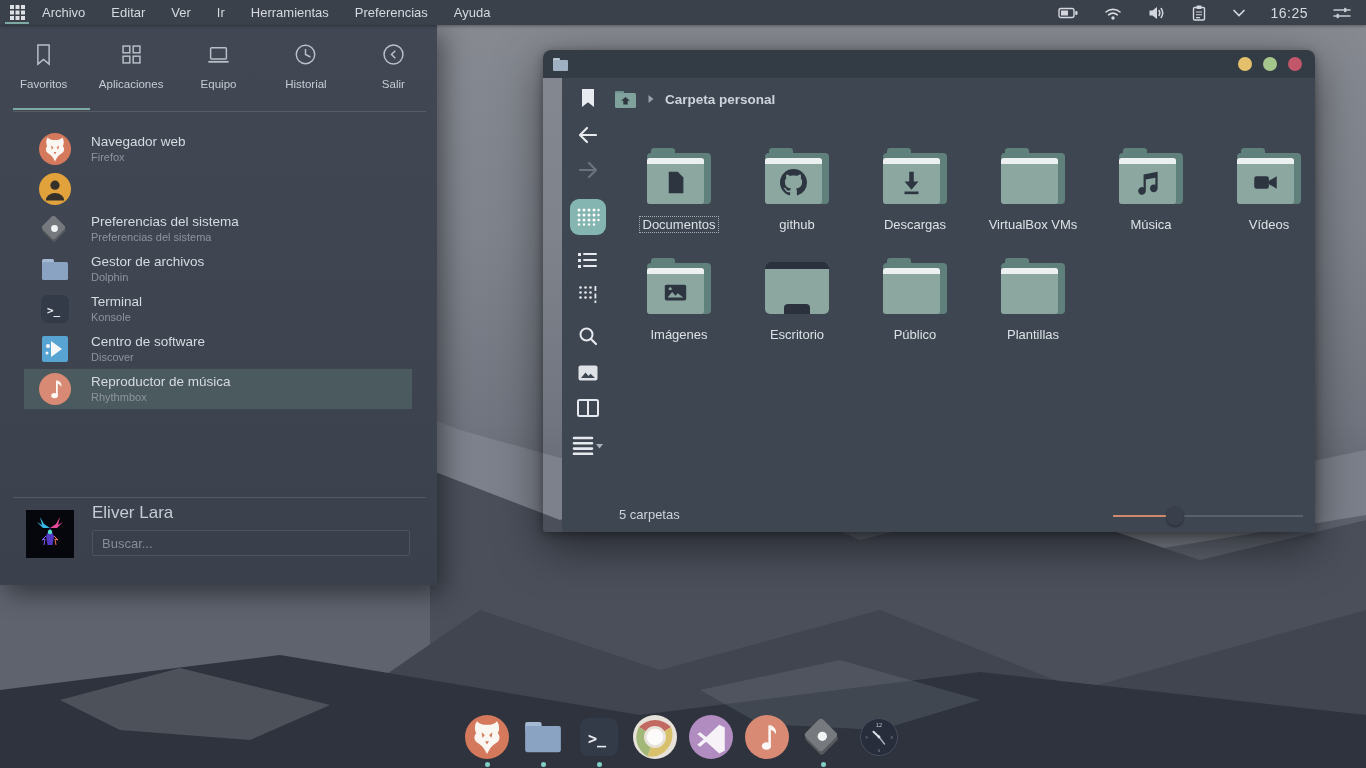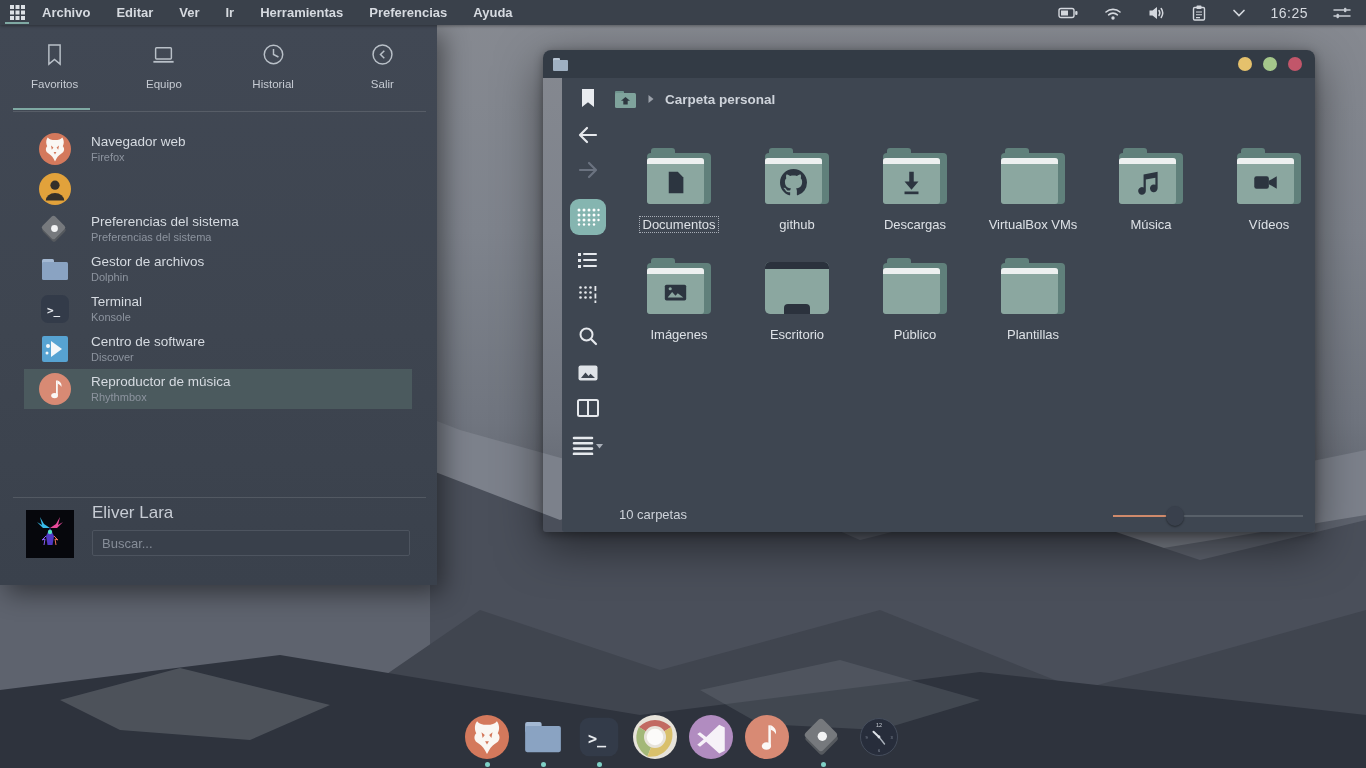--- a/index.html
+++ b/index.html
@@ -12,21 +12,21 @@
     background:linear-gradient(#878a91 0%,#7e838c 30%,#70757f 55%,#51565f 78%,#383d47 100%); }
   .wall svg { position:absolute; inset:0; }
 
   
   .topbar { position:absolute; left:0; top:0; width:1366px; height:25px;
     background:#3a414b; display:flex; align-items:center; color:#d6dae0;
     font-size:13px; z-index:40; box-shadow:0 1px 3px rgba(0,0,0,.35); }
   .tb-grid { position:relative; width:34px; height:25px; display:flex; align-items:center; justify-content:center; }
   .tb-grid .underline { position:absolute; left:5px; bottom:1px; width:24px; height:2px; background:#7fa9a3; }
   .menus { display:flex; gap:26px; margin-left:8px; }
-  .menus span { cursor:default;font-weight:bold; }
+  .menus span { cursor:default; }
   .tb-right { margin-left:auto; display:flex; align-items:center; gap:24px; padding-right:14px; }
   .tb-right svg { display:block; }
   .tb-clock { font-size:14px; letter-spacing:.5px; }
 
   
   .launcher { position:absolute; left:0; top:25px; width:437px; height:560px;
     background:linear-gradient(#414854 0%,#3e4550 55%,#3a414c 100%);
     z-index:30; box-shadow:6px 8px 24px rgba(0,0,0,.45); color:#ccd1d8; }
   .tabs { position:absolute; left:0; top:0; width:437px; height:83px; display:flex; }
   .tab { flex:1; display:flex; flex-direction:column; align-items:center; justify-content:flex-start; padding-top:16px; gap:10px; color:#bfc5cd; }
@@ -175,20 +175,29 @@
   <div class="launcher">
     <div class="tabs">
       <div class="tab">
         <svg width="27" height="27" viewBox="0 0 24 24" fill="none" stroke-width="1.3">
           <path d="M7 3.5h10v17l-5-4.2-5 4.2z"></path>
         </svg>
         <span class="tlabel">Favoritos</span>
       </div>
       <div class="tab">
         <svg width="27" height="27" viewBox="0 0 24 24" fill="none" stroke-width="1.3">
+          <rect x="4.5" y="4.5" width="6" height="6"></rect>
+            <rect x="13.5" y="4.5" width="6" height="6"></rect>
+          <rect x="4.5" y="13.5" width="6" height="6"></rect>
+            <rect x="13.5" y="13.5" width="6" height="6"></rect>
+        </svg>
+        <span class="tlabel">Aplicaciones</span>
+      </div>
+      <div class="tab">
+        <svg width="27" height="27" viewBox="0 0 24 24" fill="none" stroke-width="1.3">
           <rect x="5" y="6" width="14" height="10" rx="0.8"></rect>
           <path d="M3 18.5h18" stroke-width="1.6"></path>
         </svg>
         <span class="tlabel">Equipo</span>
       </div>
       <div class="tab">
         <svg width="27" height="27" viewBox="0 0 24 24" fill="none" stroke-width="1.3">
           <circle cx="12" cy="12" r="8.2"></circle>
           <path d="M12 7.2V12l4.4 2.2"></path>
         </svg>
@@ -538,21 +547,21 @@
           <div class="ficon">
             <div class="back"></div>
               <div class="front"></div>
               <div class="stripe"></div>
           </div>
           <span class="flabel">Plantillas</span>
         </div>
       </div>
 
       <div class="statusbar">
-        <span class="status-txt">10 carpetas</span>
+        <span class="status-txt">5 carpetas</span>
         <div class="zoom">
           <div class="trackL"></div>
           <div class="trackR"></div>
           <div class="handle"></div>
         </div>
       </div>
     </div>
   </div>
 
   <div class="dock">

